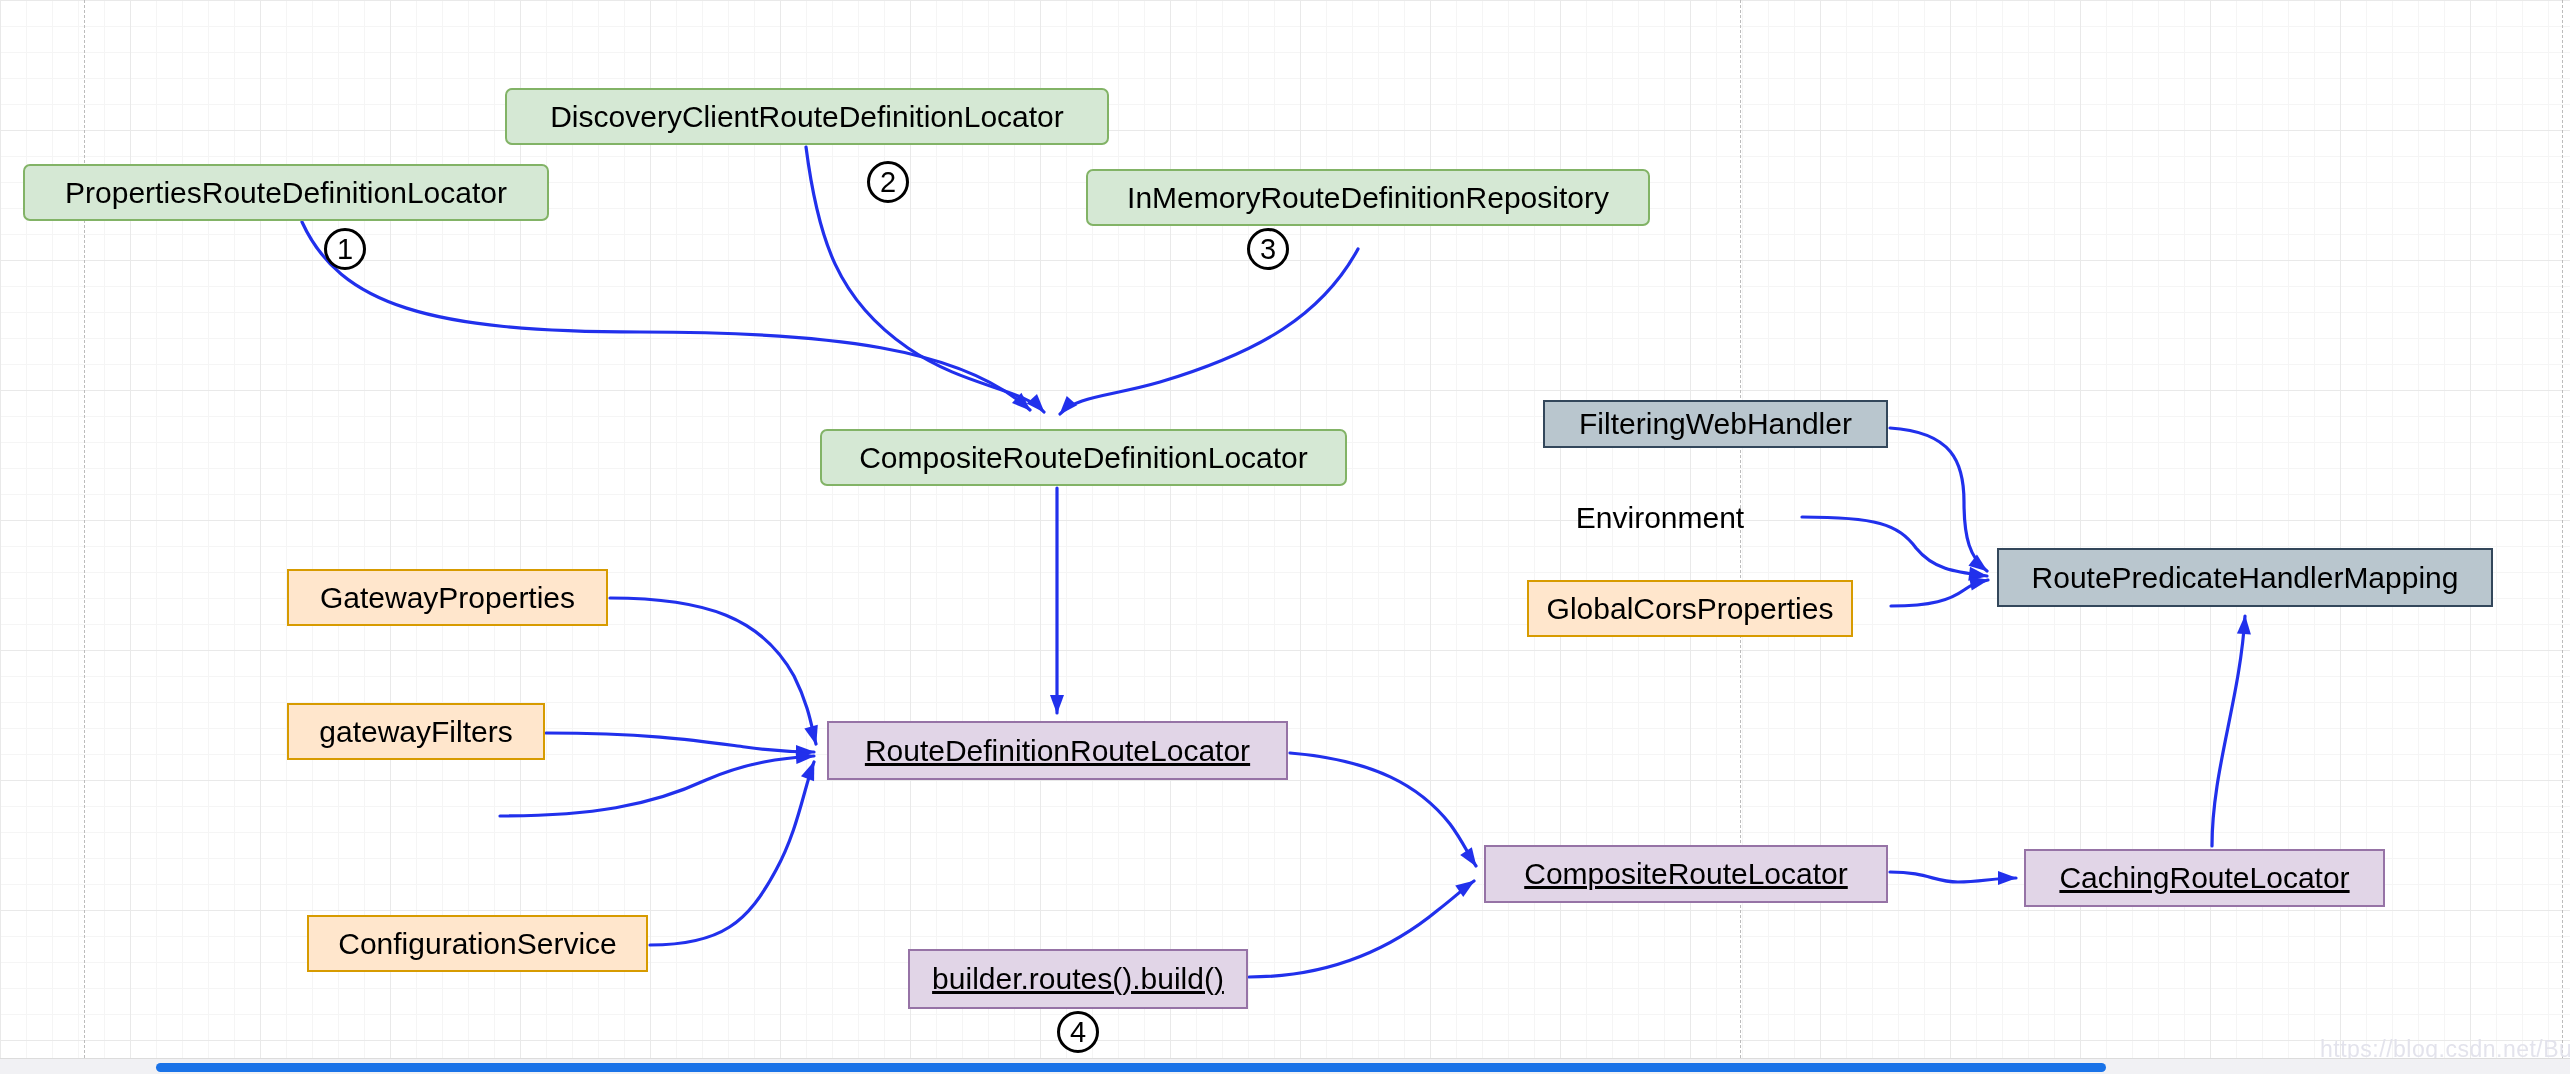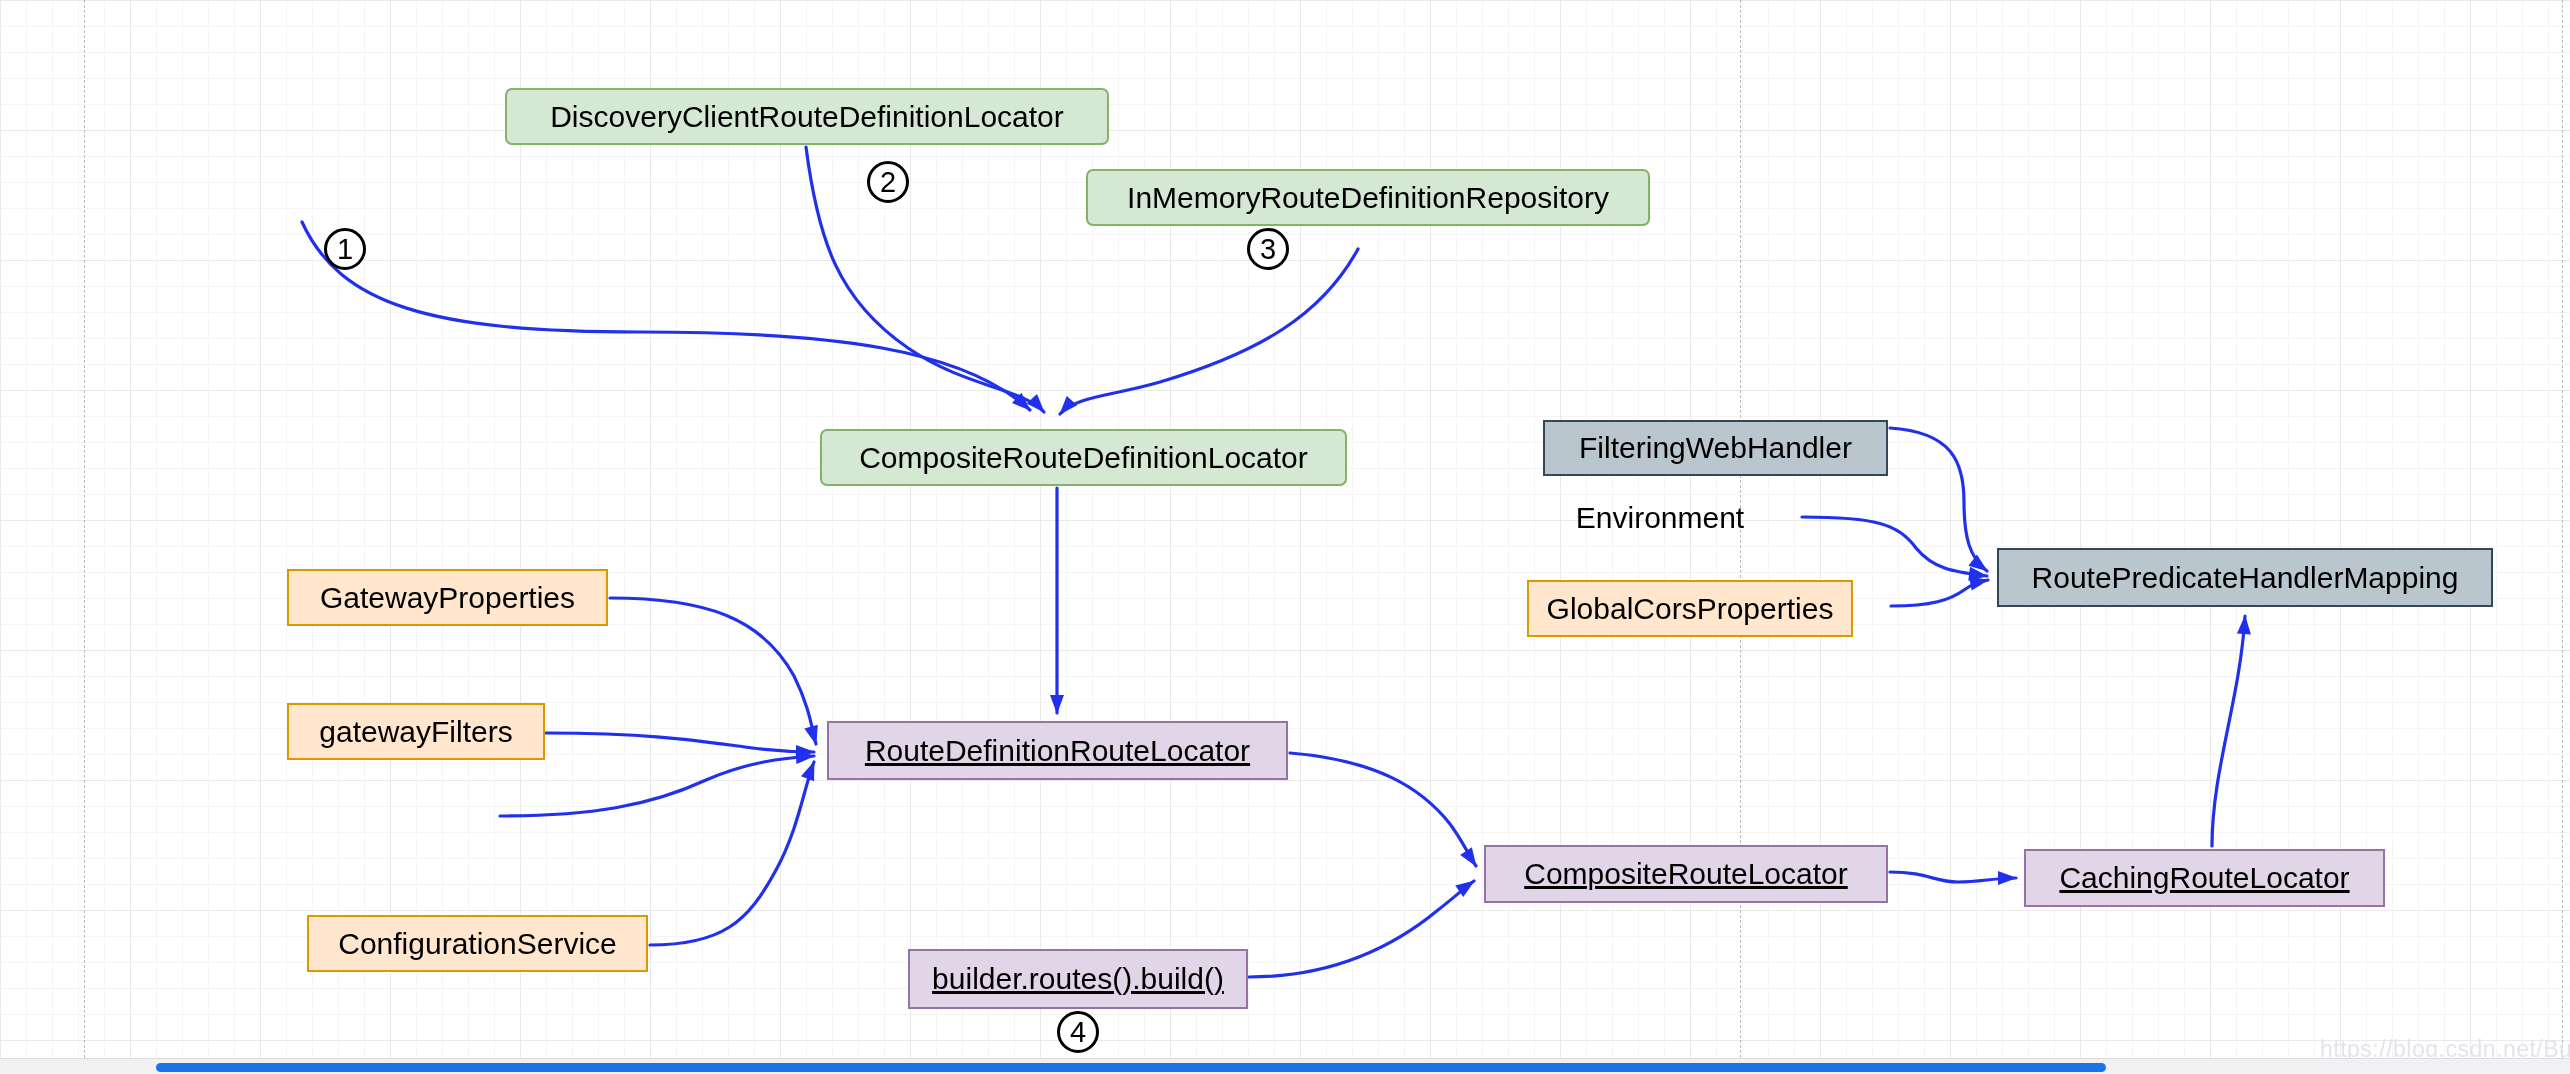--- a/index.html
+++ b/index.html
@@ -81,25 +81,26 @@
       <path d="M 1290 753 C 1374 760 1420 786 1450 824 C 1462 840 1468 854 1476 866" marker-end="url(#arr)"></path>
       <path d="M 1249 977 C 1330 977 1392 948 1438 910 C 1456 896 1464 888 1474 881" marker-end="url(#arr)"></path>
       <path d="M 1890 872 C 1928 872 1934 882 1958 882 C 1980 882 1994 878 2016 878" marker-end="url(#arr)"></path>
       <path d="M 2212 846 C 2212 770 2240 700 2245 616" marker-end="url(#arr)"></path>
       <path d="M 1890 428 C 1952 432 1964 462 1964 502 C 1964 538 1970 558 1987 571" marker-end="url(#arr)"></path>
       <path d="M 1802 517 C 1876 517 1898 524 1916 548 C 1934 570 1956 572 1987 576" marker-end="url(#arr)"></path>
       <path d="M 1891 606 C 1932 606 1950 600 1964 590 C 1972 584 1978 582 1988 580" marker-end="url(#arr)"></path>
     </g>
   </svg>
 
+  <div class="node green" style="left:23px;top:164px;width:526px;height:57px">PropertiesRouteDefinitionLocator</div>
   <div class="node green" style="left:505px;top:88px;width:604px;height:57px">DiscoveryClientRouteDefinitionLocator</div>
   <div class="node green" style="left:1086px;top:169px;width:564px;height:57px">InMemoryRouteDefinitionRepository</div>
   <div class="node green" style="left:820px;top:429px;width:527px;height:57px">CompositeRouteDefinitionLocator</div>
 
-  <div class="node slate" style="left:1543px;top:420px;width:345px;height:56px">FilteringWebHandler</div>
+  <div class="node slate" style="left:1543px;top:400px;width:345px;height:48px">FilteringWebHandler</div>
   <div class="node slate" style="left:1997px;top:548px;width:496px;height:59px">RoutePredicateHandlerMapping</div>
 
   <div class="node plain" style="left:1570px;top:498px;width:180px;height:40px">Environment</div>
 
   <div class="node orange" style="left:287px;top:569px;width:321px;height:57px">GatewayProperties</div>
   <div class="node orange" style="left:287px;top:703px;width:258px;height:57px">gatewayFilters</div>
   <div class="node orange" style="left:307px;top:915px;width:341px;height:57px">ConfigurationService</div>
   <div class="node orange" style="left:1527px;top:580px;width:326px;height:57px">GlobalCorsProperties</div>
 
   <div class="node purple" style="left:827px;top:721px;width:461px;height:59px">RouteDefinitionRouteLocator</div>

